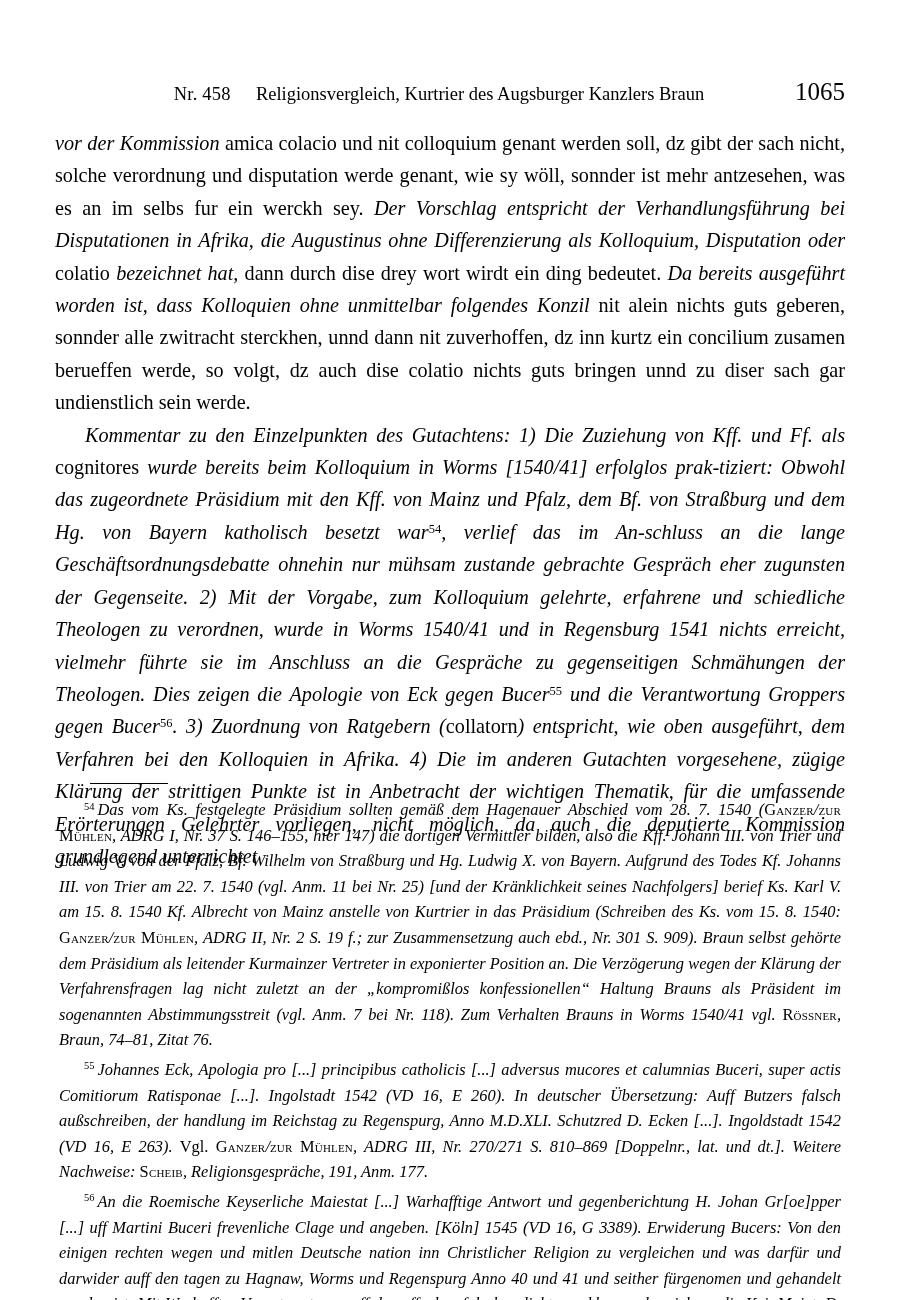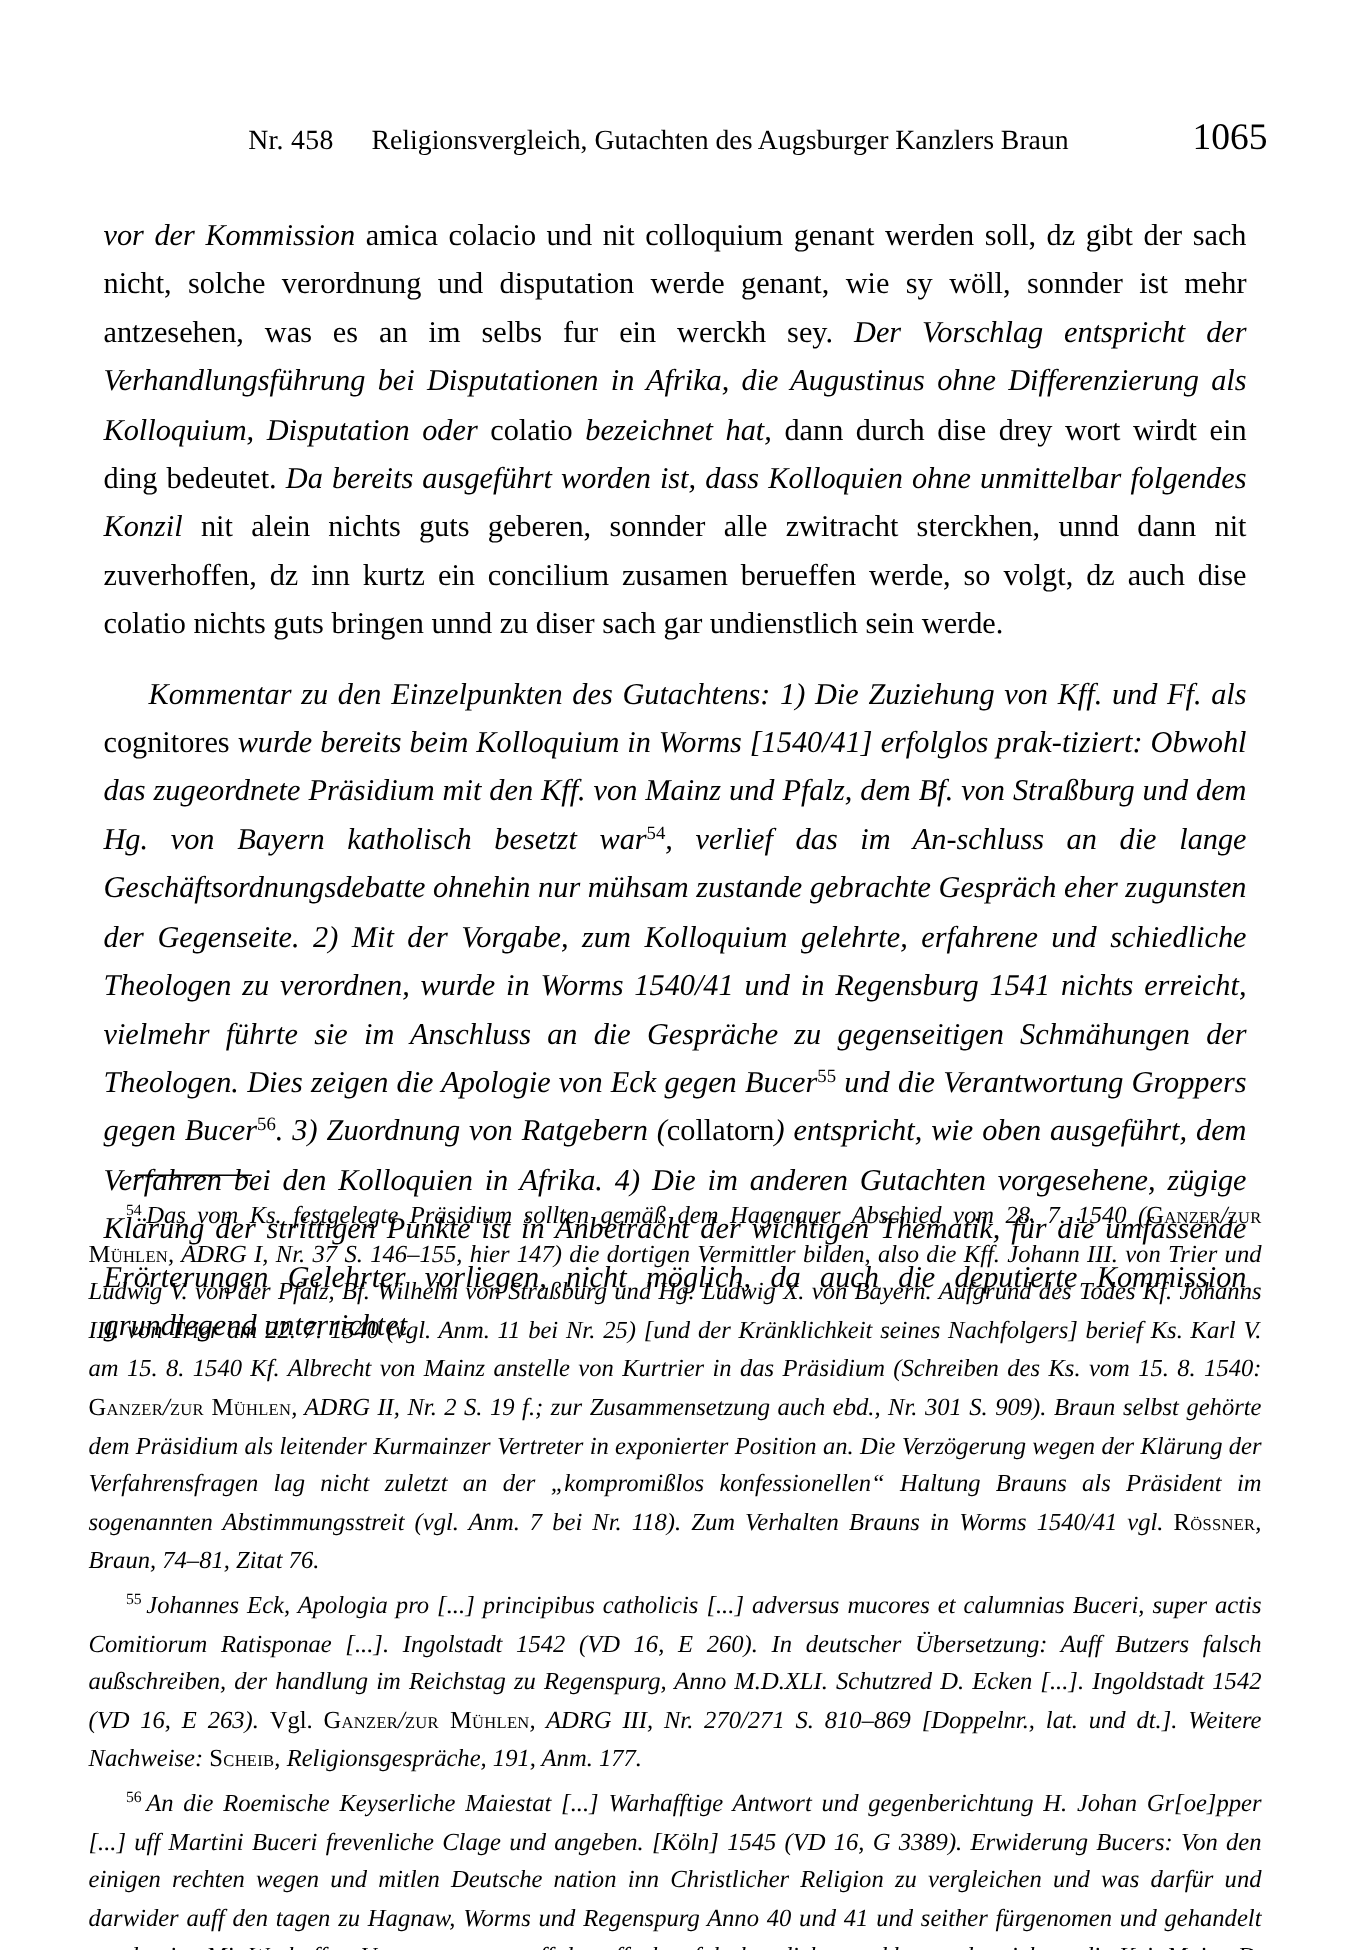--- a/index.html
+++ b/index.html
@@ -45,21 +45,21 @@
   }
 
   
   .body-block {
     position: absolute;
     left: 55px;
     top: 127px;
     width: 790px;
   }
   p.body {
-    margin: 14px;
+    margin: 0;
     font-size: 20.2px;
     line-height: 32.4px;
     text-align: justify;
     text-justify: inter-word;
     hyphens: manual;
   }
   p.body.indent { text-indent: 30px; }
   .it { font-style: italic; }
   .ro { font-style: normal; }
   sup.fn {
@@ -111,21 +111,21 @@
 </style>
 </head>
 <body>
 
 <div class="page">
 
   <div class="running-head">
     <div class="rh-center">
       <span class="rh-nr">Nr. 458</span>
       <span class="rh-sep"></span>
-      <span>Religionsvergleich, Gutachten des Augsburger Kanzlers Braun</span>
+      <span>Religionsvergleich, Kurtrier des Augsburger Kanzlers Braun</span>
     </div>
     <div class="rh-page">1065</div>
   </div>
 
   <div class="body-block">
 
     <p class="body"><span class="it">vor der Kommission </span><span class="ro">amica colacio und nit colloquium genant werden soll, dz gibt der sach nicht, solche verordnung und disputation werde genant, wie sy wöll, sonnder ist mehr antzesehen, was es an im selbs fur ein werckh sey. </span><span class="it">Der Vorschlag entspricht der Verhandlungsführung bei Disputationen in Afrika, die Augustinus ohne Differenzierung als Kolloquium, Disputation oder </span><span class="ro">colatio </span><span class="it">bezeichnet hat, </span><span class="ro">dann durch dise drey wort wirdt ein ding bedeutet. </span><span class="it">Da bereits ausgeführt worden ist, dass Kolloquien ohne unmittelbar folgendes Konzil </span><span class="ro">nit alein nichts guts geberen, sonnder alle zwitracht sterckhen, unnd dann nit zuverhoffen, dz inn kurtz ein concilium zusamen berueffen werde, so volgt, dz auch dise colatio nichts guts bringen unnd zu diser sach gar undienstlich sein werde.</span></p>
 
     <p class="body indent"><span class="it">Kommentar zu den Einzelpunkten des Gutachtens: 1) Die Zuziehung von Kff. und Ff. als </span><span class="ro">cognitores </span><span class="it">wurde bereits beim Kolloquium in Worms [1540/41] erfolglos prak-tiziert: Obwohl das zugeordnete Präsidium mit den Kff. von Mainz und Pfalz, dem Bf. von Straßburg und dem Hg. von Bayern katholisch besetzt war</span><sup class="fn">54</sup><span class="it">, verlief das im An-schluss an die lange Geschäftsordnungsdebatte ohnehin nur mühsam zustande gebrachte Gespräch eher zugunsten der Gegenseite. 2) Mit der Vorgabe, zum Kolloquium gelehrte, erfahrene und schiedliche Theologen zu verordnen, wurde in Worms 1540/41 und in Regensburg 1541 nichts erreicht, vielmehr führte sie im Anschluss an die Gespräche zu gegenseitigen Schmähungen der Theologen. Dies zeigen die Apologie von Eck gegen Bucer</span><sup class="fn">55</sup><span class="it"> und die Verantwortung Groppers gegen Bucer</span><sup class="fn">56</sup><span class="it">. 3) Zuordnung von Ratgebern (</span><span class="ro">collatorn</span><span class="it">) entspricht, wie oben ausgeführt, dem Verfahren bei den Kolloquien in Afrika. 4) Die im anderen Gutachten vorgesehene, zügige Klärung der strittigen Punkte ist in Anbetracht der wichtigen Thematik, für die umfassende Erörterungen Gelehrter vorliegen, nicht möglich, da auch die deputierte Kommission grundlegend unterrichtet</span></p>
 

